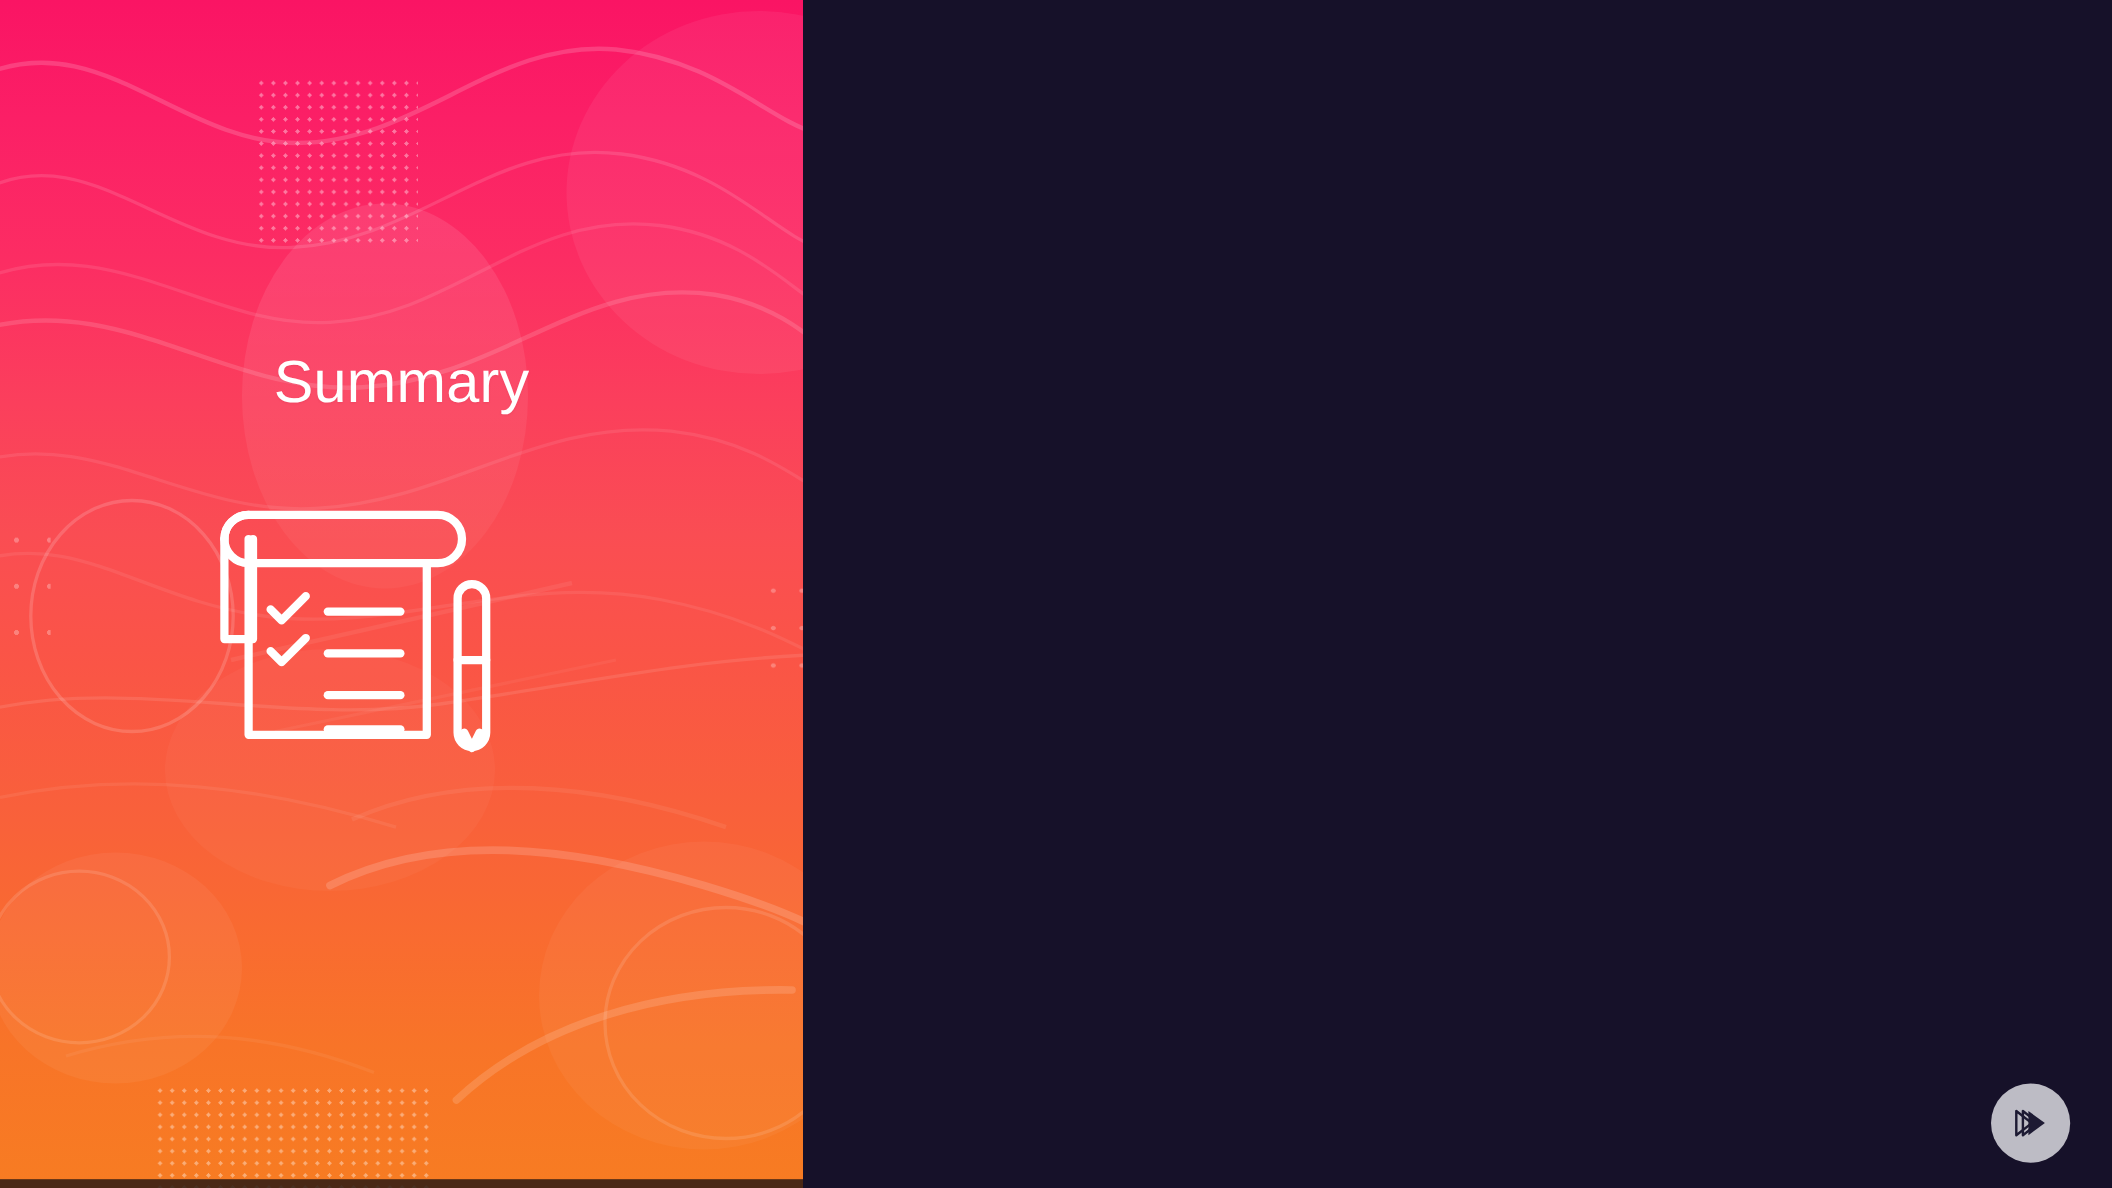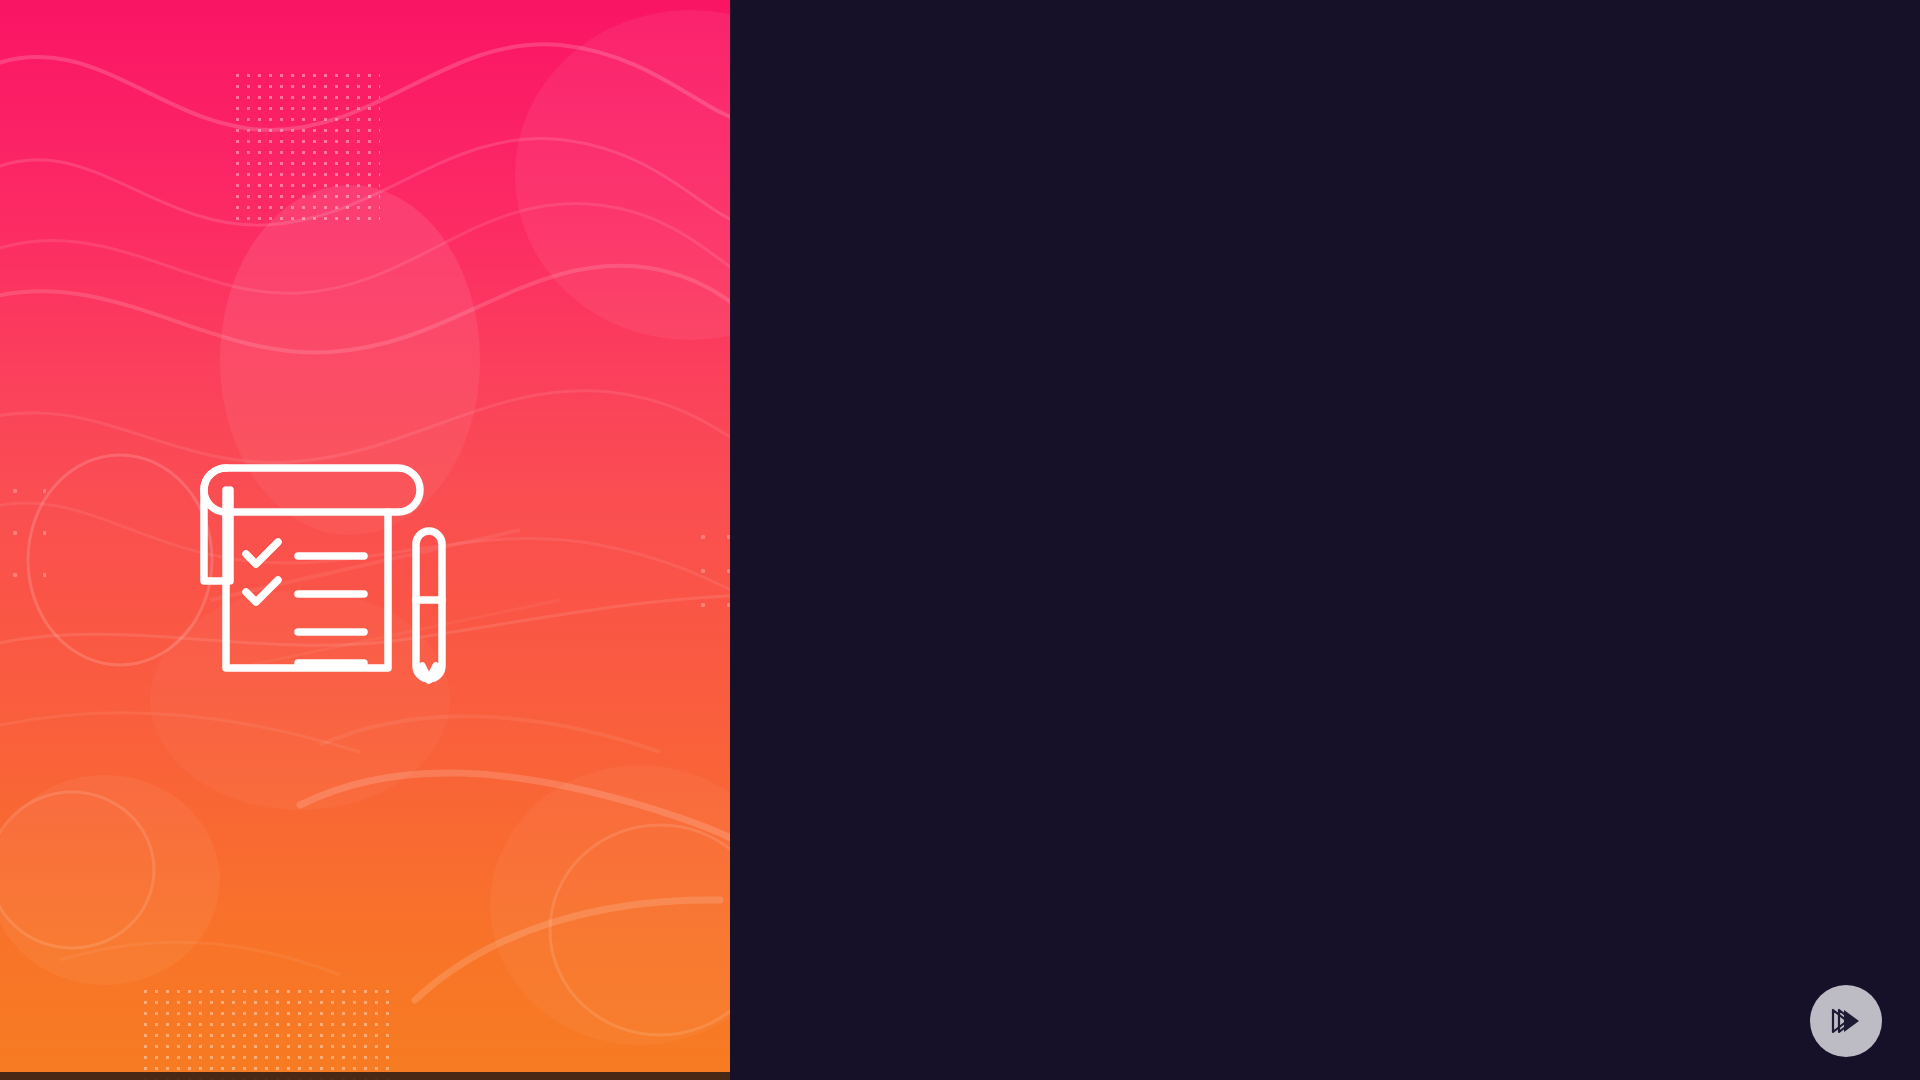--- a/index.html
+++ b/index.html
@@ -199,20 +199,21 @@
 
       <path d="M 210 600 L 520 530" fill="none" stroke="#ffffff" stroke-opacity="0.07" stroke-width="4"></path>
       <path d="M 250 665 L 560 600" fill="none" stroke="#ffffff" stroke-opacity="0.05" stroke-width="3"></path>
     </svg>
 
     <div class="dot-block" id="dots-top"></div>
     <div class="dot-block" id="dots-bottom"></div>
     <div class="dot-block" id="dots-left-small"></div>
     <div class="dot-block" id="dots-right-small"></div>
 
+    <div id="slide-title">Summary</div>
 
     <svg id="slide-illustration" viewBox="0 0 310 280" fill="none">
       <g stroke="#ffffff" stroke-width="7.5" stroke-linecap="round" stroke-linejoin="round">
 
         <path d="M 28 20 H 200 A 22 22 0 0 1 200 64 H 28 A 22 22 0 0 1 28 20 Z"></path>
 
         <path d="M 6 42 V 133 H 32 V 42"></path>
         <path d="M 6 42 A 22 22 0 0 1 28 20"></path>
 
         <path d="M 28 42 V 64"></path>

